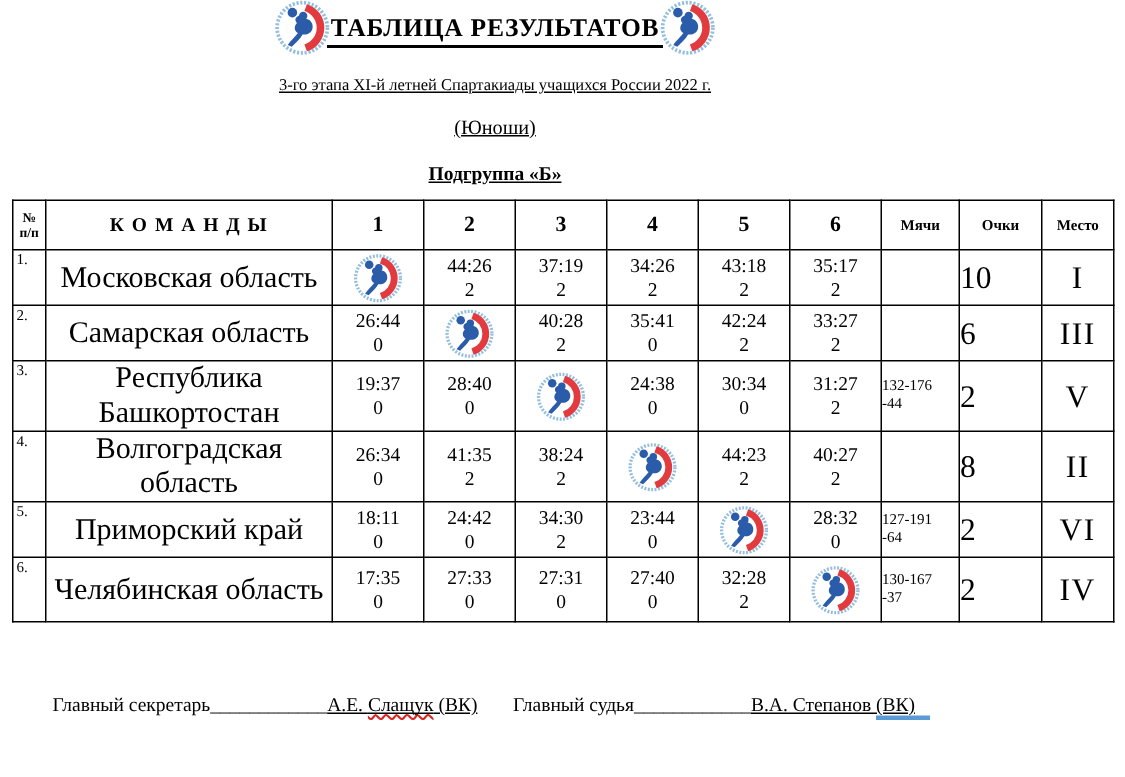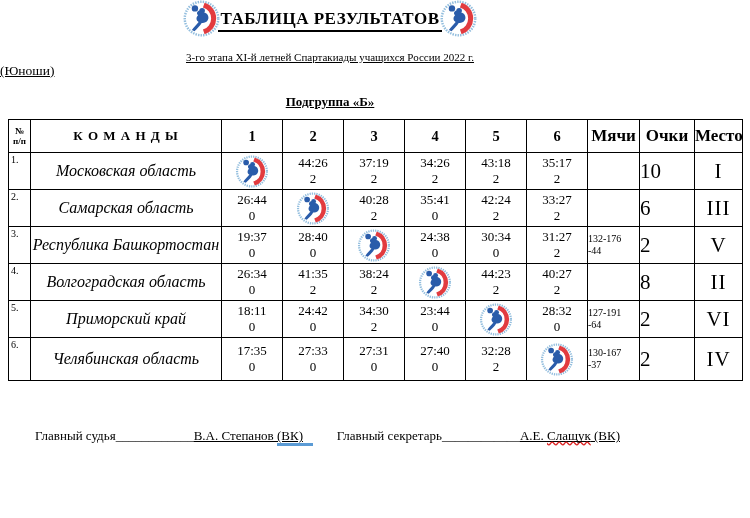--- a/index.html
+++ b/index.html
@@ -15,21 +15,21 @@
   .title-row { display:flex; justify-content:center; align-items:center; padding-top:1px; }
   .title-text {
     font-weight:bold; font-size:17px; letter-spacing:.5px;
     border-bottom:2px solid #000; padding:2px 2px 1px 2px;
   }
   .emblem { display:block; }
   .title-emblem { width:37px; height:37px; margin:0 -2px; position:relative; top:-1px; }
 
   .subtitle { text-align:center; font-size:11px; margin-top:13px; }
   .subtitle .u { text-decoration:underline; }
-  .subtitle2 { font-size:13.5px; margin-top:0; }
+  .subtitle2 { text-align:center; font-size:13.5px; margin-top:14px; }
 
   
   .venue-row { display:flex; justify-content:space-between; margin:27px 68px 0 38px; font-size:13px; }
   .venue-prefix { text-decoration:underline; }
   .venue-name {
     text-decoration:underline;
     border-bottom:2px solid #5b9bd5; padding-right:14px;
   }
   .dates { white-space:pre; }
 
@@ -42,24 +42,24 @@
     margin:9px 0 0 8px; width:734px;
   }
   .results th, .results td { border:1px solid #000; padding:0; overflow:hidden; }
   .results thead tr { height:33px; }
   .results tbody tr { height:37px; }
   .results tbody tr:last-child { height:43px; }
 
   th.h-no { font-size:9px; line-height:1.15; font-weight:bold; text-align:center; }
   th.h-teams { font-size:13px; font-weight:bold; letter-spacing:1px; }
   th.h-game { font-size:14.5px; font-weight:bold; }
-  th.h-small { font-size:17px; font-weight:bold; }
+  th.h-small { font-size:10px; font-weight:bold; }
 
   td.cell-num { font-size:10px; vertical-align:top; text-align:left; padding:1px 1px 0 2px; }
-  td.cell-team { font-size:16px; text-align:center; vertical-align:middle;font-style:italic; }
+  td.cell-team { font-size:20px; text-align:center; vertical-align:middle; }
   td.cell-score { font-size:13px; text-align:center; vertical-align:middle; line-height:1.2; }
   td.cell-balls { font-size:10px; text-align:left; vertical-align:middle; line-height:1.25; }
   td.cell-points { font-size:21px; text-align:left; vertical-align:middle; }
   td.cell-place { font-size:21px; text-align:center; vertical-align:middle; letter-spacing:1px; }
   .cell-emblem { width:34px; height:33px; margin:1px auto; }
 
   
   .signature-row { display:flex; justify-content:space-between; margin:47px 40px 0 35px; font-size:13px; }
   .sig-name { text-decoration:underline; }
   .mark-blue { border-bottom:3px solid #5b9bd5; padding-right:10px; }
@@ -339,20 +339,20 @@
             <div>-37</div>
           </td>
     <td class="cell-points">2</td>
     <td class="cell-place">IV</td>
   </tr>
       </tbody>
   </table>
 
   <div class="signature-row">
     <span>
+      <span>Главный секретарь</span><span class="sig-fill">____________</span><span class="sig-name"><span>А.Е. </span><span class="mark-wavy">Слащук</span><span> (ВК)</span></span>
+    </span>
+    <span>
       <span>Главный судья</span><span class="sig-fill">____________</span><span class="sig-name"><span>В.А. Степанов </span><span class="mark-blue">(ВК)</span></span>
     </span>
-    <span>
-      <span>Главный секретарь</span><span class="sig-fill">____________</span><span class="sig-name"><span>А.Е. </span><span class="mark-wavy">Слащук</span><span> (ВК)</span></span>
-    </span>
   </div>
 
 </div>
 
 </body></html>

